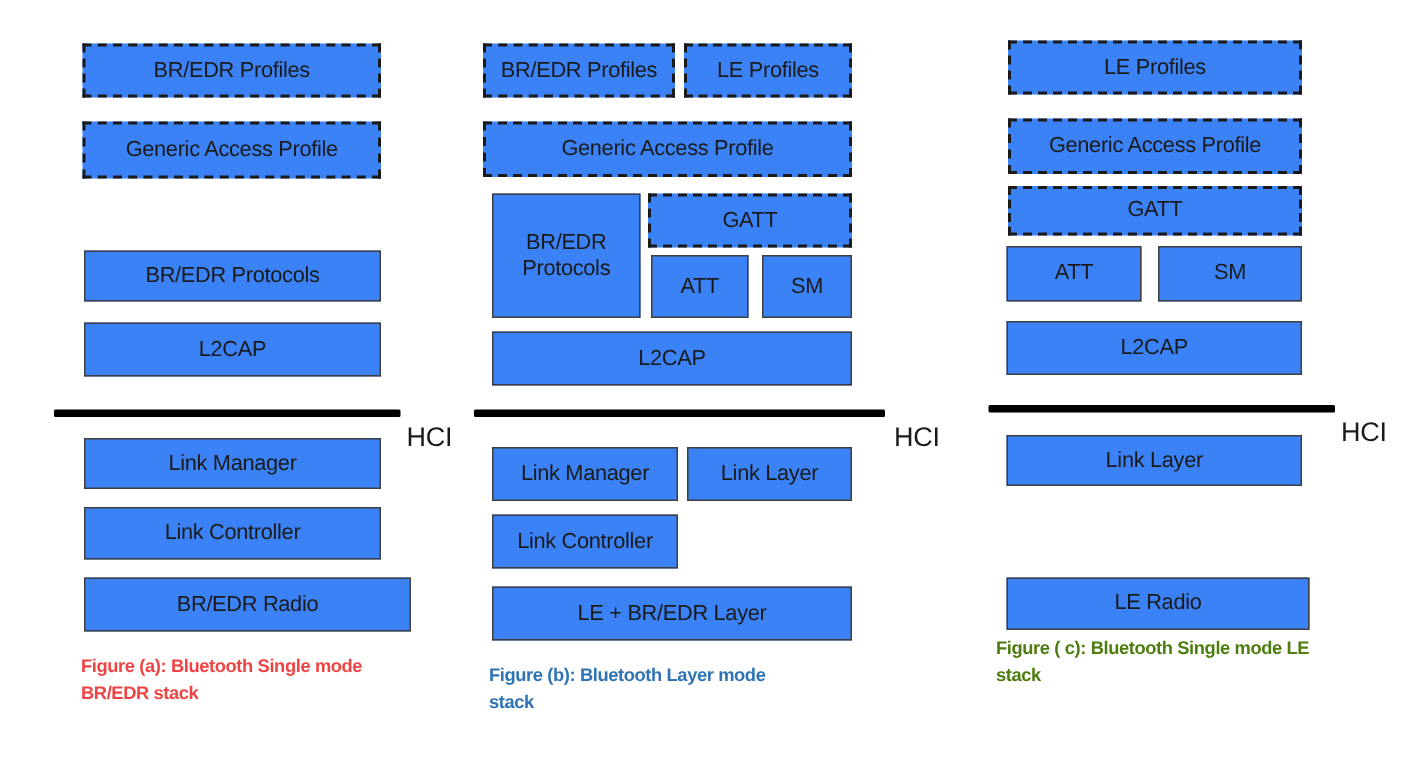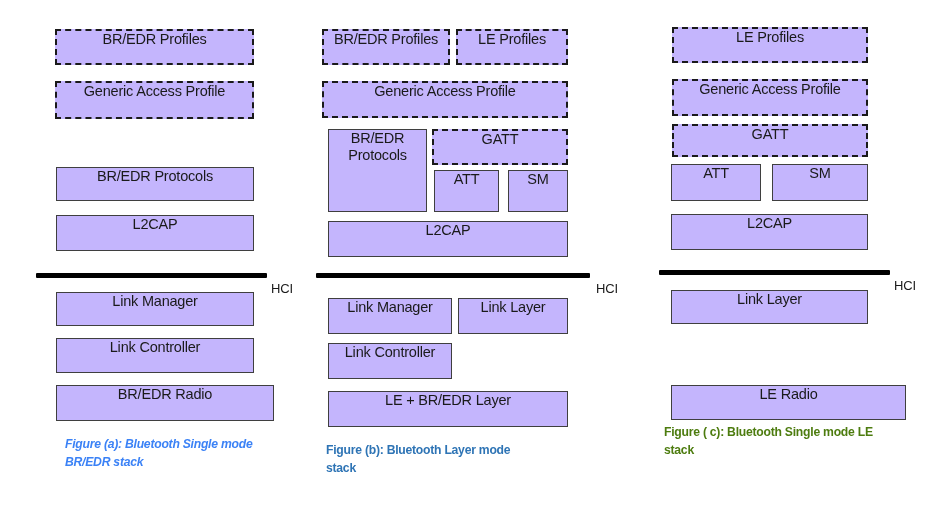--- a/index.html
+++ b/index.html
@@ -15,24 +15,24 @@
     position: relative;
     width: 949px;
     height: 513px;
     background: #ffffff;
     overflow: hidden;
   }
   .box {
     position: absolute;
     box-sizing: border-box;
     display: flex;
-    align-items: flex-start;
+    align-items: center;
     justify-content: center;
     text-align: center;
-    background: #c4b5fd;
+    background: #3b82f6;
     color: #1a1a1a;
     font-family: "Liberation Sans", sans-serif;
     font-size: 14.5px;
     line-height: 1.15;
     letter-spacing: -0.2px;
     white-space: pre-line;
   }
   .solid {
     border: 1.5px solid #3f3f3f;
   }
@@ -41,21 +41,21 @@
   }
   .hci-bar {
     position: absolute;
     background: #000000;
     height: 5px;
     border-radius: 1px;
   }
   .hci-label {
     position: absolute;
     font-family: "Liberation Sans", sans-serif;
-    font-size: 13px;
+    font-size: 18px;
     color: #1a1a1a;
     letter-spacing: -0.2px;
   }
   .caption {
     position: absolute;
     font-family: "Liberation Sans", sans-serif;
     font-size: 12.2px;
     font-weight: bold;
     line-height: 1.45;
     letter-spacing: -0.25px;
@@ -91,21 +91,21 @@
   </div>
 
   <div class="box solid" style="left:56px; top:338px; width:198px; height:35px;">
     <span>Link Controller</span>
   </div>
 
   <div class="box solid" style="left:56px; top:385px; width:218px; height:36px;">
     <span>BR/EDR Radio</span>
   </div>
 
-  <div class="caption" style="left:65px; top:436px; width:210px; color:#3b82f6;font-style:italic;">Figure (a): Bluetooth Single mode
+  <div class="caption" style="left:54px; top:436px; width:210px; color:#ef4444;">Figure (a): Bluetooth Single mode
 BR/EDR stack</div>
 
   <div class="box dashed" style="left:322px; top:29px; width:128px; height:36px;">
     <span>BR/EDR Profiles</span>
   </div>
 
   <div class="box dashed" style="left:456px; top:29px; width:112px; height:36px;">
     <span>LE Profiles</span>
   </div>
 
@@ -180,20 +180,20 @@
     <span>L2CAP</span>
   </div>
 
   <div class="hci-bar" style="left:659px; top:270px; width:231px;"></div>
   <div class="hci-label" style="left:894px; top:278px;">HCI</div>
 
   <div class="box solid" style="left:671px; top:290px; width:197px; height:34px;">
     <span>Link Layer</span>
   </div>
 
-  <div class="box solid" style="left:671px; top:385px; width:235px; height:35px;">
+  <div class="box solid" style="left:671px; top:385px; width:202px; height:35px;">
     <span>LE Radio</span>
   </div>
 
   <div class="caption" style="left:664px; top:424px; width:240px; color:#4d7c0f;">Figure ( c): Bluetooth Single mode LE
 stack</div>
 
 </div>
 
 </body></html>

